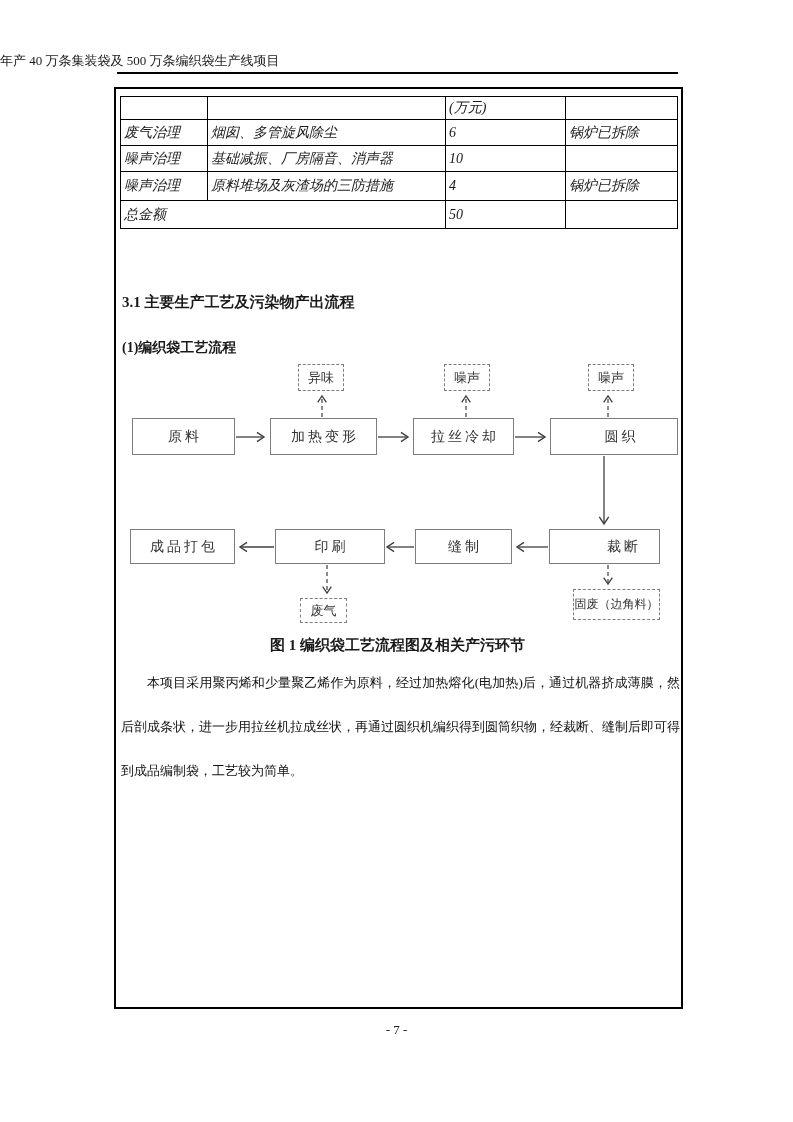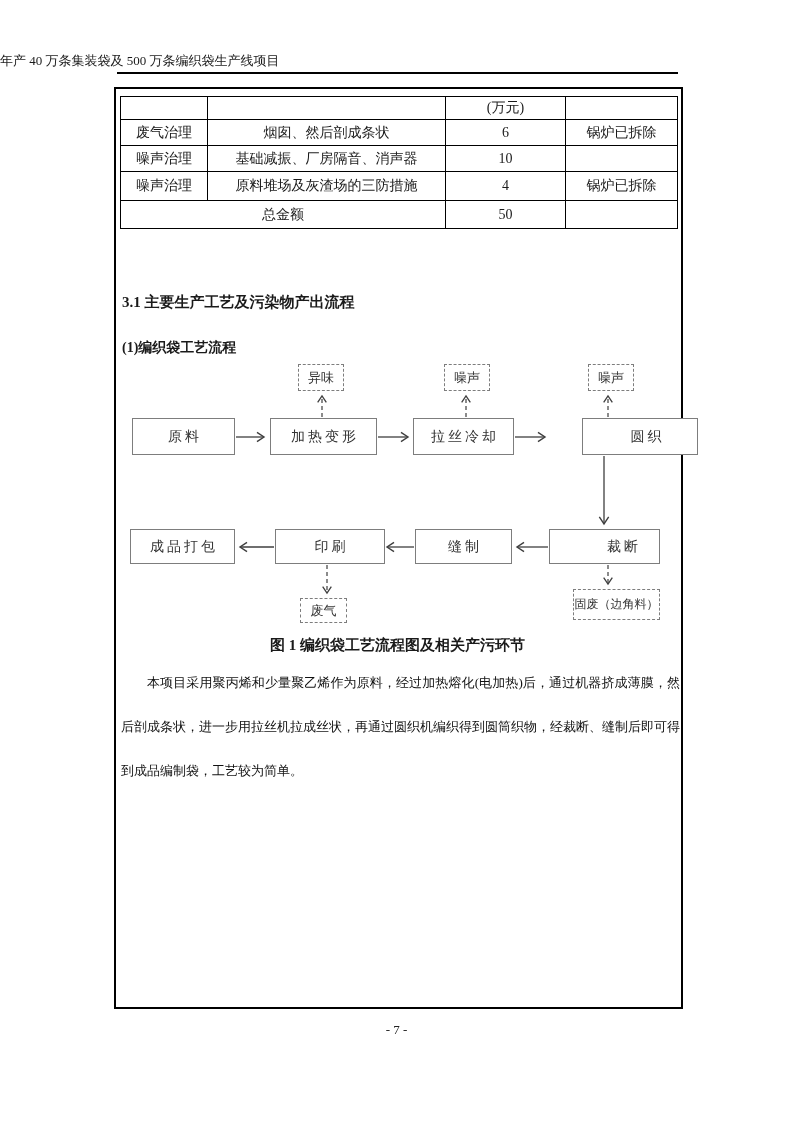--- a/index.html
+++ b/index.html
@@ -19,22 +19,22 @@
   }
   .frame {
     position:absolute; left:114px; top:87px; width:569px; height:922px;
     border:2px solid #000; background:#fff;
   }
   table.cost-table {
     position:absolute; left:120px; top:96px; width:557px;
     border-collapse:collapse; table-layout:fixed; font-size:14px;
   }
   table.cost-table td {
-    border:1px solid #000; text-align:center; vertical-align:middle;
-    padding:1px 3px; line-height:1.45;
+    border:1px solid #000; text-align:left; vertical-align:middle;
+    padding:1px 3px; line-height:1.45;font-style:italic;
   }
   .section-heading {
     position:absolute; left:122px; top:293px; font-size:15px; font-weight:bold;
   }
   .section-subheading {
     position:absolute; left:122px; top:339px; font-size:14px; font-weight:bold;
   }
   .flow-box {
     position:absolute; border:1px solid #7d7d7d; background:#fff;
     display:flex; align-items:center; justify-content:center;
@@ -80,21 +80,21 @@
       </colgroup>
     <tbody>
         <tr style="height:20px">
       <td></td>
       <td></td>
       <td>(万元)</td>
       <td></td>
     </tr>
     <tr style="height:26px">
       <td>废气治理</td>
-      <td>烟囱、然后剖成条状</td>
+      <td>烟囱、多管旋风除尘</td>
       <td>6</td>
       <td>锅炉已拆除</td>
     </tr>
     <tr style="height:26px">
       <td>噪声治理</td>
       <td>基础减振、厂房隔音、消声器</td>
       <td>10</td>
       <td></td>
     </tr>
     <tr style="height:29px">
@@ -110,21 +110,21 @@
     </tr>
   </tbody>
     </table>
 
   <div class="section-heading">3.1 主要生产工艺及污染物产出流程</div>
   <div class="section-subheading">(1)编织袋工艺流程</div>
 
   <div class="flow-box" style="left:132px;top:418px;width:103px;height:37px;">原料</div>
   <div class="flow-box" style="left:270px;top:418px;width:107px;height:37px;">加热变形</div>
   <div class="flow-box" style="left:413px;top:418px;width:101px;height:37px;">拉丝冷却</div>
-  <div class="flow-box" style="left:582px;top:418px;width:116px;height:37px;padding-left:12px;">圆织</div>
+  <div class="flow-box" style="left:550px;top:418px;width:128px;height:37px;padding-left:12px;">圆织</div>
   <div class="flow-box" style="left:549px;top:529px;width:111px;height:35px;padding-left:36px;">裁断</div>
   <div class="flow-box" style="left:415px;top:529px;width:97px;height:35px;">缝制</div>
   <div class="flow-box" style="left:275px;top:529px;width:110px;height:35px;">印刷</div>
   <div class="flow-box" style="left:130px;top:529px;width:105px;height:35px;">成品打包</div>
 
   <div class="dash-box" style="left:298px;top:364px;width:46px;height:27px;">异味</div>
   <div class="dash-box" style="left:444px;top:364px;width:46px;height:27px;">噪声</div>
   <div class="dash-box" style="left:588px;top:364px;width:46px;height:27px;">噪声</div>
   <div class="dash-box" style="left:300px;top:598px;width:47px;height:25px;">废气</div>
   <div class="dash-box small-text" style="left:573px;top:589px;width:87px;height:31px;">固废（边角料）</div>

